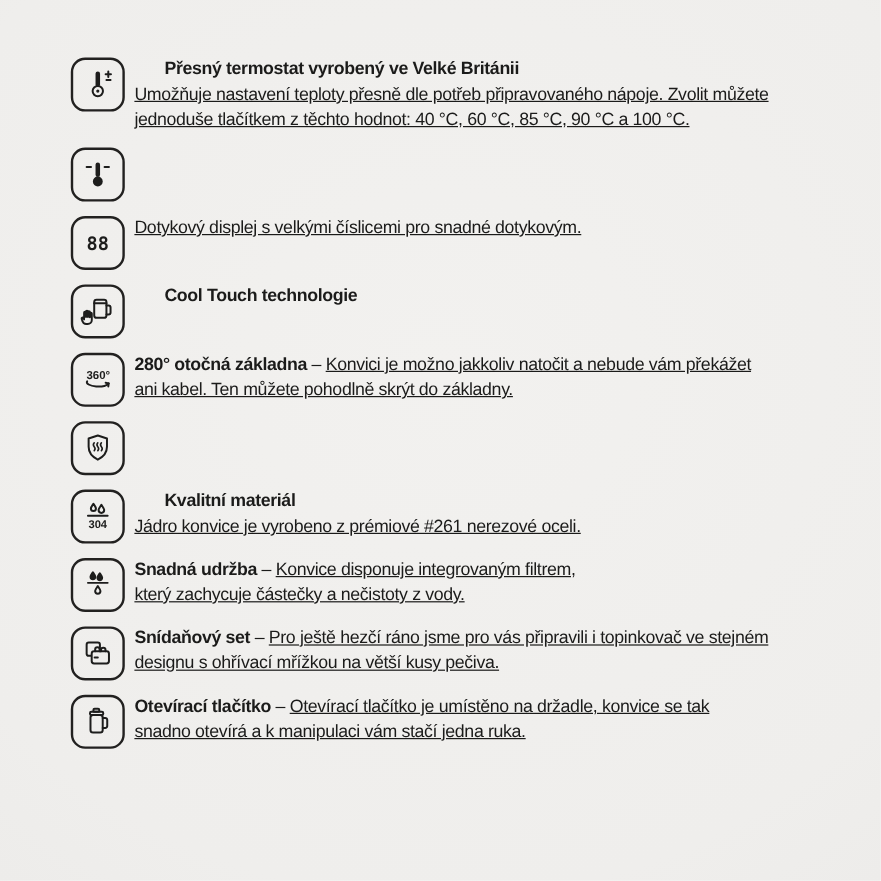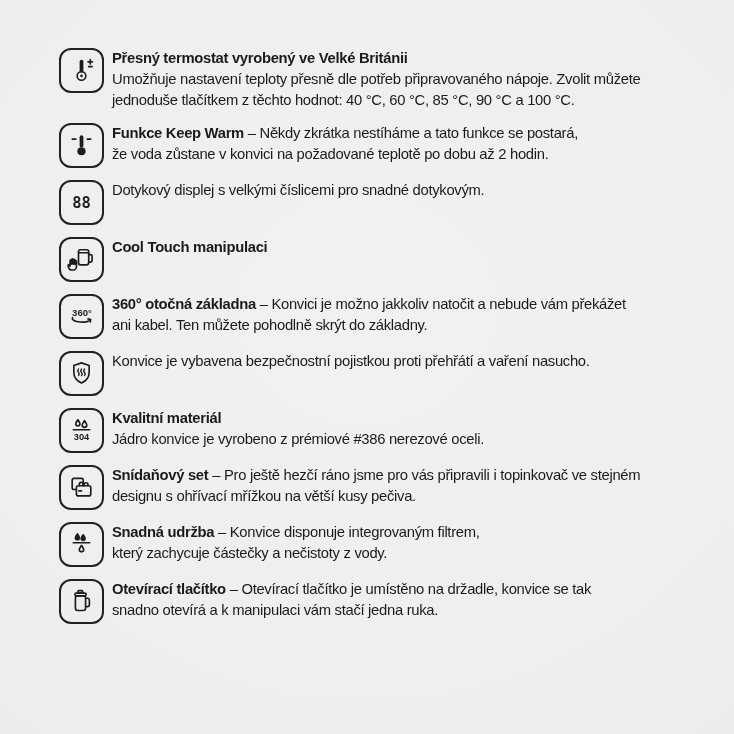--- a/index.html
+++ b/index.html
@@ -48,23 +48,25 @@
     font-size: 14.8px;
     line-height: 21px;
     letter-spacing: -0.3px;
     padding-top: 0px;
   }
   .feature-title {
     font-weight: bold;
   }
   .stacked .feature-title {
     display: block;
+    margin-left: 25px;
   }
   .feature-body {
     white-space: pre-line;
+    text-decoration: underline;
   }
 </style>
 </head>
 <body>
 
 <div class="features" id="feature-list">
     <div class="feature stacked">
     <div class="icon-box">
         <svg viewBox="0 0 28 28" fill="none" stroke="#1d1d1c" stroke-width="1.5" stroke-linecap="round" stroke-linejoin="round">
           <rect x="12.3" y="4.2" width="3.4" height="11.5" rx="1.7" fill="#1d1d1c" stroke="none"></rect>
@@ -77,102 +79,100 @@
 jednoduše tlačítkem z těchto hodnot: 40 °C, 60 °C, 85 °C, 90 °C a 100 °C.</span></div>
   </div>
     <div class="feature inline">
     <div class="icon-box">
         <svg viewBox="0 0 28 28" fill="none" stroke="#1d1d1c" stroke-width="1.5" stroke-linecap="round" stroke-linejoin="round">
           <rect x="12.3" y="4.8" width="3.4" height="11" rx="1.7" fill="#1d1d1c" stroke="none"></rect>
           <circle cx="14" cy="19.2" r="3.7" fill="#1d1d1c" stroke="none"></circle>
           <path d="M5.6 8.2h3.3 M19.1 8.2h3.3"></path>
         </svg>
       </div>
-    <div class="feature-text"><span class="feature-title">Funkce Keep Warm</span><span class="feature-sep"> – </span><span class="feature-body">Někdy zkrátka nestíháme a tato funkce se postará,
-že voda zůstane v konvici na požadované teplotě po dobu až 2 hodin.</span></div>
   </div>
     <div class="feature stacked">
     <div class="icon-box">
         <svg viewBox="0 0 28 28" fill="none" stroke="#1d1d1c" stroke-width="1.5" stroke-linecap="round" stroke-linejoin="round">
           <text x="14" y="19" text-anchor="middle" font-family="DejaVu Sans Mono, monospace" font-size="14" font-weight="bold" fill="#1d1d1c" stroke="none">88</text>
         </svg>
       </div>
     <div class="feature-text"><span class="feature-sep"></span><span class="feature-body">Dotykový displej s velkými číslicemi pro snadné dotykovým.</span></div>
   </div>
     <div class="feature stacked">
     <div class="icon-box">
         <svg viewBox="0 0 28 28" fill="none" stroke="#1d1d1c" stroke-width="1.5" stroke-linecap="round" stroke-linejoin="round">
           <rect x="11.3" y="5.2" width="9.2" height="13.6" rx="1.8"></rect>
           <path d="M11.3 7.9h9.2"></path>
           <path d="M20.5 9.6h1.6a1.5 1.5 0 0 1 1.5 1.5v3.8a1.5 1.5 0 0 1-1.5 1.5h-1.6"></path>
           <g transform="translate(-1.2,7.2) scale(0.66)">
             <path fill="#efeeec" d="M5.6 21.8l-1-3.2a1.1 1.1 0 0 1 2-.8l.8 1.6v-7.6a1.1 1.1 0 0 1 2.2 0v5-6.3a1.1 1.1 0 0 1 2.2 0v6.3-5.5a1.1 1.1 0 0 1 2.2 0v5.8-4.3a1.1 1.1 0 0 1 2.2 0v7.2a4.6 4.6 0 0 1-4.6 4.6h-1.6a4.4 4.4 0 0 1-4.4-3.1z" stroke-width="2.2"></path>
           </g>
         </svg>
       </div>
-    <div class="feature-text"><span class="feature-title">Cool Touch manipulaci</span><span class="feature-sep"></span></div>
+    <div class="feature-text"><span class="feature-title">Cool Touch technologie</span><span class="feature-sep"></span></div>
   </div>
     <div class="feature inline">
     <div class="icon-box">
         <svg viewBox="0 0 28 28" fill="none" stroke="#1d1d1c" stroke-width="1.5" stroke-linecap="round" stroke-linejoin="round">
           <text x="14.4" y="13.4" text-anchor="middle" font-family="Liberation Sans, sans-serif" font-size="8.6" font-weight="bold" fill="#1d1d1c" stroke="none">360°</text>
           <path d="M6 15.1c-1.2 1.7 1.9 3.5 6.8 3.9 4.6.4 8.7-.7 9.4-2.3"></path>
           <path d="M22.2 16.7l-.3 2.3 M22.2 16.7l-2.3-.5"></path>
         </svg>
       </div>
-    <div class="feature-text"><span class="feature-title">360° otočná základna</span><span class="feature-sep"> – </span><span class="feature-body">Konvici je možno jakkoliv natočit a nebude vám překážet
+    <div class="feature-text"><span class="feature-title">280° otočná základna</span><span class="feature-sep"> – </span><span class="feature-body">Konvici je možno jakkoliv natočit a nebude vám překážet
 ani kabel. Ten můžete pohodlně skrýt do základny.</span></div>
   </div>
     <div class="feature stacked">
     <div class="icon-box">
         <svg viewBox="0 0 28 28" fill="none" stroke="#1d1d1c" stroke-width="1.5" stroke-linecap="round" stroke-linejoin="round">
           <path d="M14 4.4l6.9 2.3v6.3c0 4.6-2.9 7.7-6.9 9.6-4-1.9-6.9-5-6.9-9.6V6.7z"></path>
           <path d="M11.3 9.9q-1.3 1.5 0 3t0 3 M14 9.9q-1.3 1.5 0 3t0 3 M16.7 9.9q-1.3 1.5 0 3t0 3" stroke-width="1.2"></path>
         </svg>
       </div>
-    <div class="feature-text"><span class="feature-sep"></span><span class="feature-body">Konvice je vybavena bezpečnostní pojistkou proti přehřátí a vaření nasucho.</span></div>
+    <div class="feature-text"><span class="feature-sep"></span></div>
   </div>
     <div class="feature stacked">
     <div class="icon-box">
         <svg viewBox="0 0 28 28" fill="none" stroke="#1d1d1c" stroke-width="1.5" stroke-linecap="round" stroke-linejoin="round">
           <path fill="none" d="M10.7 4.3 c1.1880000000000002 1.71 1.8900000000000001 2.61 1.8900000000000001 3.6 a1.8900000000000001 1.8900000000000001 0 1 1 -3.7800000000000002 0 c0 -0.9900000000000001 0.7020000000000001 -1.8900000000000001 1.8900000000000001 -3.6 z"></path>
           <path fill="none" d="M16.7 5.1 c1.32 1.9 2.1 2.9 2.1 4 a2.1 2.1 0 1 1 -4.2 0 c0 -1.1 0.78 -2.1 2.1 -4 z"></path>
           <path d="M6.6 13.3h14.8"></path>
           <text x="14" y="22.4" text-anchor="middle" font-family="Liberation Sans, sans-serif" font-size="8.4" font-weight="bold" fill="#1d1d1c" stroke="none">304</text>
         </svg>
       </div>
-    <div class="feature-text"><span class="feature-title">Kvalitní materiál</span><span class="feature-sep"></span><span class="feature-body">Jádro konvice je vyrobeno z prémiové #386 nerezové oceli.</span></div>
+    <div class="feature-text"><span class="feature-title">Kvalitní materiál</span><span class="feature-sep"></span><span class="feature-body">Jádro konvice je vyrobeno z prémiové #261 nerezové oceli.</span></div>
+  </div>
+    <div class="feature inline">
+    <div class="icon-box">
+        <svg viewBox="0 0 28 28" fill="none" stroke="#1d1d1c" stroke-width="1.5" stroke-linecap="round" stroke-linejoin="round">
+          <path fill="#1d1d1c" d="M10.3 4.4 c1.122 1.615 1.785 2.465 1.785 3.4 a1.785 1.785 0 1 1 -3.57 0 c0 -0.935 0.663 -1.785 1.785 -3.4 z"></path>
+          <path fill="#1d1d1c" d="M15.5 5.2 c1.122 1.615 1.785 2.465 1.785 3.4 a1.785 1.785 0 1 1 -3.57 0 c0 -0.935 0.663 -1.785 1.785 -3.4 z"></path>
+          <path d="M6.6 12.4h14.8"></path>
+          <path fill="none" d="M14 14.8 c1.254 1.805 1.9949999999999999 2.755 1.9949999999999999 3.8 a1.9949999999999999 1.9949999999999999 0 1 1 -3.9899999999999998 0 c0 -1.045 0.741 -1.9949999999999999 1.9949999999999999 -3.8 z"></path>
+        </svg>
+      </div>
+    <div class="feature-text"><span class="feature-title">Snadná udržba</span><span class="feature-sep"> – </span><span class="feature-body">Konvice disponuje integrovaným filtrem,
+který zachycuje částečky a nečistoty z vody.</span></div>
   </div>
     <div class="feature inline">
     <div class="icon-box">
         <svg viewBox="0 0 28 28" fill="none" stroke="#1d1d1c" stroke-width="1.5" stroke-linecap="round" stroke-linejoin="round">
           <rect x="5.6" y="5.8" width="10" height="10" rx="1.6"></rect>
           <rect x="9.4" y="12.4" width="13" height="9.2" rx="1.8" fill="#efeeec"></rect>
           <path d="M12 12.4v-1.3a1.7 1.7 0 0 1 3.4 0v1.3 M16.4 12.4v-1a1.7 1.7 0 0 1 3.4 0v1"></path>
           <path d="M11.6 17h2.4"></path>
         </svg>
       </div>
     <div class="feature-text"><span class="feature-title">Snídaňový set</span><span class="feature-sep"> – </span><span class="feature-body">Pro ještě hezčí ráno jsme pro vás připravili i topinkovač ve stejném
 designu s ohřívací mřížkou na větší kusy pečiva.</span></div>
   </div>
     <div class="feature inline">
     <div class="icon-box">
         <svg viewBox="0 0 28 28" fill="none" stroke="#1d1d1c" stroke-width="1.5" stroke-linecap="round" stroke-linejoin="round">
-          <path fill="#1d1d1c" d="M10.3 4.4 c1.122 1.615 1.785 2.465 1.785 3.4 a1.785 1.785 0 1 1 -3.57 0 c0 -0.935 0.663 -1.785 1.785 -3.4 z"></path>
-          <path fill="#1d1d1c" d="M15.5 5.2 c1.122 1.615 1.785 2.465 1.785 3.4 a1.785 1.785 0 1 1 -3.57 0 c0 -0.935 0.663 -1.785 1.785 -3.4 z"></path>
-          <path d="M6.6 12.4h14.8"></path>
-          <path fill="none" d="M14 14.8 c1.254 1.805 1.9949999999999999 2.755 1.9949999999999999 3.8 a1.9949999999999999 1.9949999999999999 0 1 1 -3.9899999999999998 0 c0 -1.045 0.741 -1.9949999999999999 1.9949999999999999 -3.8 z"></path>
-        </svg>
-      </div>
-    <div class="feature-text"><span class="feature-title">Snadná udržba</span><span class="feature-sep"> – </span><span class="feature-body">Konvice disponuje integrovaným filtrem,
-který zachycuje částečky a nečistoty z vody.</span></div>
-  </div>
-    <div class="feature inline">
-    <div class="icon-box">
-        <svg viewBox="0 0 28 28" fill="none" stroke="#1d1d1c" stroke-width="1.5" stroke-linecap="round" stroke-linejoin="round">
           <rect x="10.7" y="4.2" width="4.4" height="2.3" rx="0.9"></rect>
           <rect x="8.1" y="6.5" width="10" height="2.4" rx="1"></rect>
           <rect x="8.5" y="8.9" width="9.2" height="13.2" rx="1.9"></rect>
           <path d="M17.7 11.1h1.9a1.5 1.5 0 0 1 1.5 1.5v4.5a1.5 1.5 0 0 1-1.5 1.5h-1.9"></path>
         </svg>
       </div>
     <div class="feature-text"><span class="feature-title">Otevírací tlačítko</span><span class="feature-sep"> – </span><span class="feature-body">Otevírací tlačítko je umístěno na držadle, konvice se tak
 snadno otevírá a k manipulaci vám stačí jedna ruka.</span></div>
   </div>
   </div>

